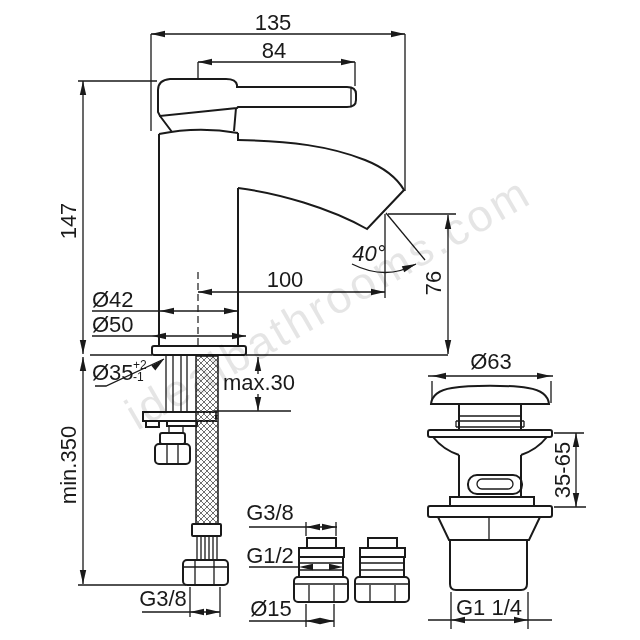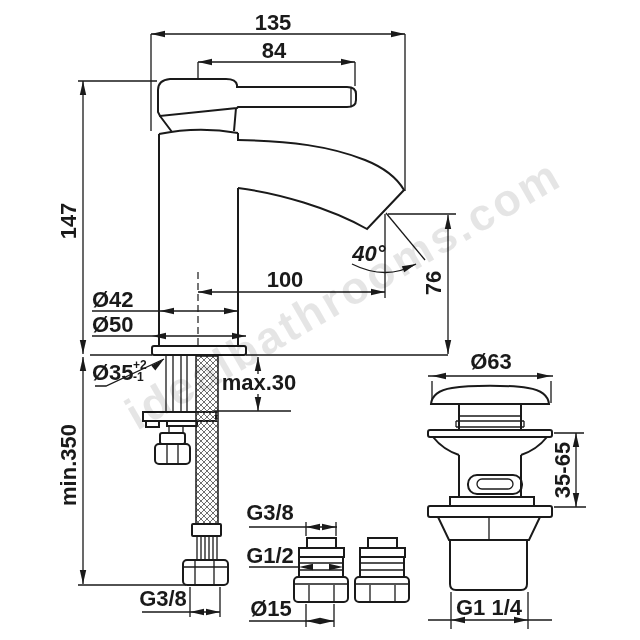--- a/index.html
+++ b/index.html
@@ -1,17 +1,17 @@
 <!DOCTYPE html>
 <html><head>
 <meta charset="utf-8">
 <style>
   html,body{margin:0;padding:0;background:#fff;}
   #stage{position:relative;width:636px;height:640px;background:#ffffff;overflow:hidden;
-         font-family:"Liberation Sans", sans-serif;font-weight:bold;}
+         font-family:"Liberation Sans", sans-serif;}
   svg{position:absolute;left:0;top:0;}
   svg text{fill:#1a1a1a;font-family:"Liberation Sans", sans-serif;font-size:22px;}
   svg text.small{font-size:12px;}
   svg text.ital{font-style:italic;}
   .thin{stroke:#1a1a1a;stroke-width:1.3;fill:none;}
   .obj{stroke:#1a1a1a;stroke-width:2;fill:none;}
   .objf{stroke:#1a1a1a;stroke-width:2;fill:#ffffff;}
   .det{stroke:#1a1a1a;stroke-width:1.3;fill:none;}
   .cl{stroke:#1a1a1a;stroke-width:1.2;fill:none;stroke-dasharray:7 4;}
   .arrow{fill:#1a1a1a;stroke:none;}

